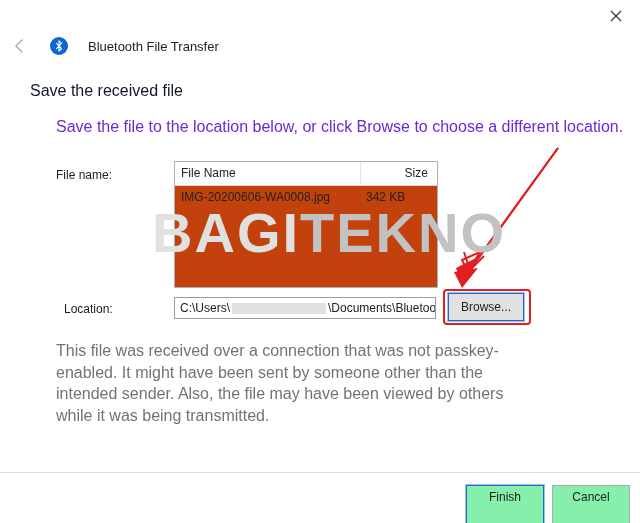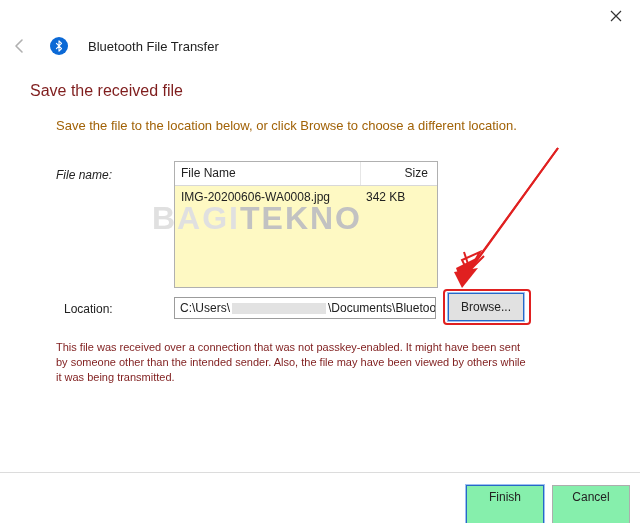--- a/index.html
+++ b/index.html
@@ -59,46 +59,45 @@
   }
   .window-title {
     font-size: 13px;
     color: #222;
   }
   .heading {
     position: absolute;
     left: 30px;
     top: 82px;
     font-size: 16px;
-    color: #7f1d1d;
+    color: #0f172a;
   }
   .subheading {
     position: absolute;
     left: 56px;
     top: 118px;
-    font-size: 13px;
-    color: #a16207;
+    font-size: 16px;
+    color: #6d28d9;
   }
   .label-filename {
     position: absolute;
     left: 56px;
     top: 168px;
     font-size: 12px;
-    font-style: italic;
   }
   .file-table {
     position: absolute;
     left: 174px;
     top: 161px;
     width: 264px;
     height: 127px;
     border: 1px solid #b0b0b0;
     box-sizing: border-box;
     font-size: 12px;
-    background: #fef9c3;
+    background: #c2410c;
   }
   .file-table table {
     width: 100%;
     border-collapse: collapse;
     table-layout: fixed;
   }
   .file-table th {
     text-align: left;
     font-weight: normal;
     padding: 4px 6px 5px 6px;
@@ -168,23 +167,23 @@
     border: 2px solid #e02020;
     border-radius: 4px;
     box-sizing: border-box;
     pointer-events: none;
   }
   .warning-text {
     position: absolute;
     left: 56px;
     top: 340px;
     width: 474px;
-    font-size: 11px;
+    font-size: 16px;
     line-height: 1.35;
-    color: #7f1d1d;
+    color: #737373;
   }
   .footer-divider {
     position: absolute;
     left: 0;
     right: 0;
     top: 472px;
     border-top: 1px solid #dcdcdc;
   }
   .footer-btns {
     position: absolute;
@@ -205,21 +204,21 @@
     cursor: pointer;
   }
   .std-btn.primary {
     border: 1px solid #2668c7;
     box-shadow: 0 0 0 1px #9dbff0;
   }
   .watermark {
     position: absolute;
     left: 152px;
     top: 200px;
-    font-size: 32px;
+    font-size: 56px;
     font-weight: 700;
     letter-spacing: 2px;
     pointer-events: none;
     user-select: none;
     white-space: nowrap;
   }
   .watermark .wm1 { color: #e0e0e0; }
   .watermark .wm2 { color: #c2c2c2; }
   .annot-arrow {
     position: absolute;

